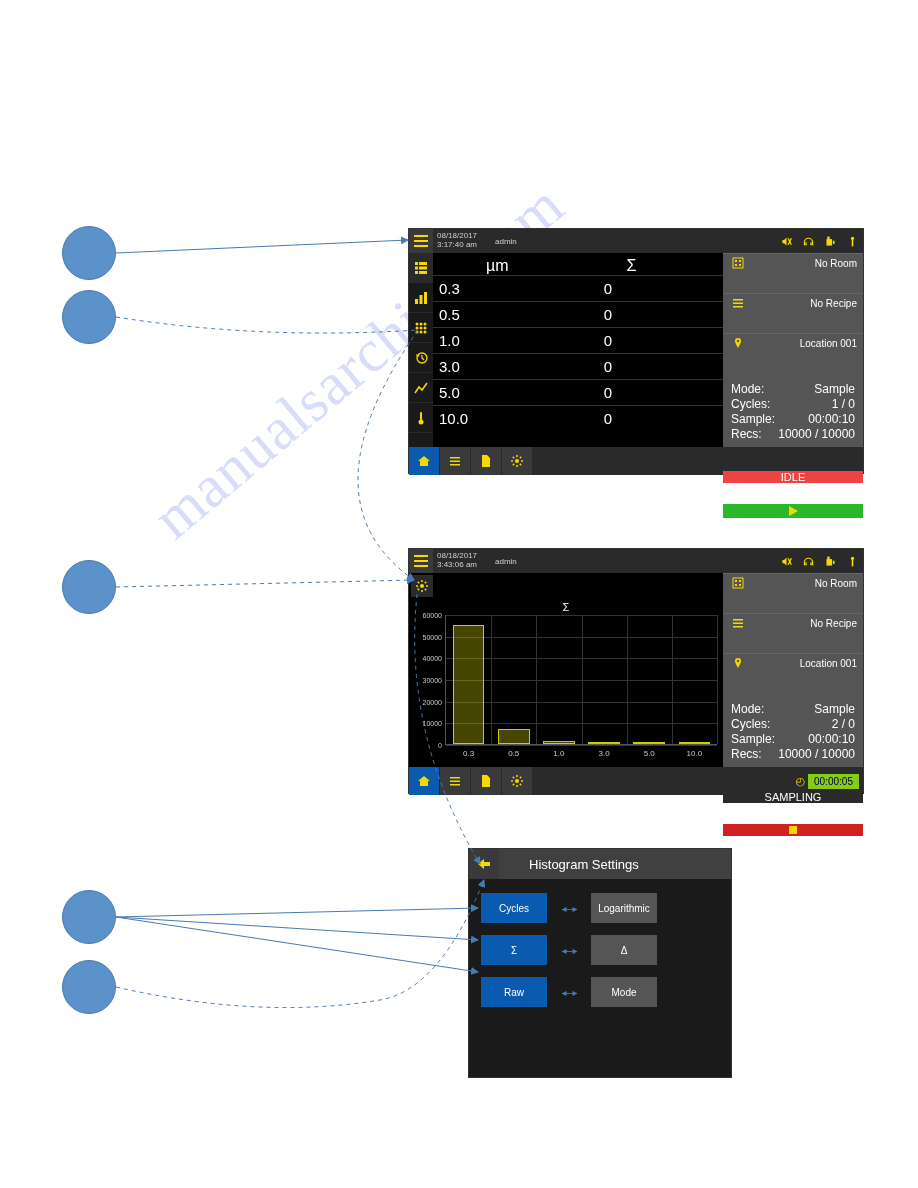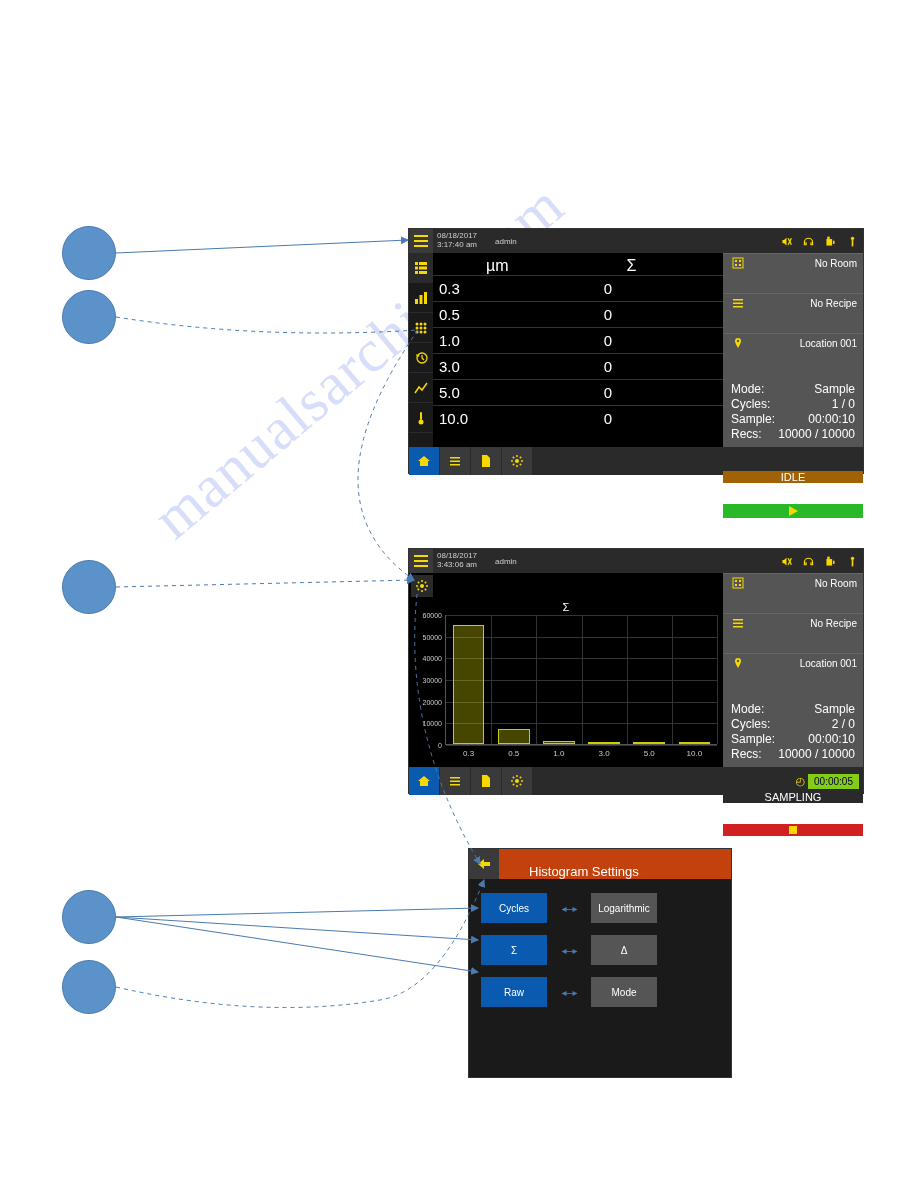--- a/index.html
+++ b/index.html
@@ -56,21 +56,21 @@
   .chart .gridh { position: absolute; left: 0; right: 0; border-top: 1px solid #333; }
   .chart .gridv { position: absolute; top: 0; bottom: 0; border-left: 1px solid #333; }
   .chart .ylabel { position: absolute; left: -30px; width: 26px; text-align: right; font-size: 7px; color: #ccc; transform: translateY(-50%); }
   .chart .xlabel { position: absolute; bottom: -14px; font-size: 8px; color: #ccc; transform: translateX(-50%); }
   .chart .bar { position: absolute; bottom: 0; background: rgba(200,200,0,0.35); border: 1px solid #cc0; }
 
   .settings-gear { width: 22px; height: 22px; background: #2a2a2a; display: flex; align-items: center; justify-content: center; color: #f7d900; font-size: 13px; }
   .settings-gear svg { width: 14px; height: 14px; }
 
   .hist-settings { position: absolute; background: #1a1a1a; border: 1px solid #333; }
-  .hs-head { display: flex; align-items: flex-end; height: 30px; background: #c2410c; }
+  .hs-head { display: flex; align-items: center; height: 30px; background: #404040; }
   .hs-back { width: 30px; height: 30px; background: #3a3a3a; display: flex; align-items: center; justify-content: center; color: #f7d900; font-size: 14px; }
   .hs-back svg { width: 16px; height: 14px; }
   .hs-title { flex: 1; text-align: left; padding-left: 30px; color: #fff; font-size: 13px; }
   .hs-body { padding: 14px 12px; }
   .hs-row { display: flex; align-items: center; margin-bottom: 12px; }
   .hs-btn { width: 66px; height: 30px; display: flex; align-items: center; justify-content: center; color: #fff; font-size: 10px; }
   .hs-btn.selected { background: #0a5ab0; }
   .hs-btn.unsel { background: #555; }
   .hs-arrows { width: 44px; text-align: center; color: #4a7ab0; font-size: 10px; letter-spacing: -1px; }
 
@@ -256,21 +256,21 @@
           </div>
         <div class="srow">
             <span>Sample:</span>
             <span>00:00:10</span>
           </div>
         <div class="srow">
             <span>Recs:</span>
             <span>10000 / 10000</span>
           </div>
       </div>
-      <div class="status" style="background:#a16207">IDLE</div>
+      <div class="status" style="background:#ef4444">IDLE</div>
       <div class="action" style="background:#28b828">
           <svg width="14" height="14" viewBox="0 0 14 14">
             <polygon points="3,2 12,7 3,12" fill="currentColor"></polygon>
           </svg>
         </div>
     </div>
   </div>
   <div class="bottombar">
     <div class="bbtn active">
         <svg viewBox="0 0 14 14">

